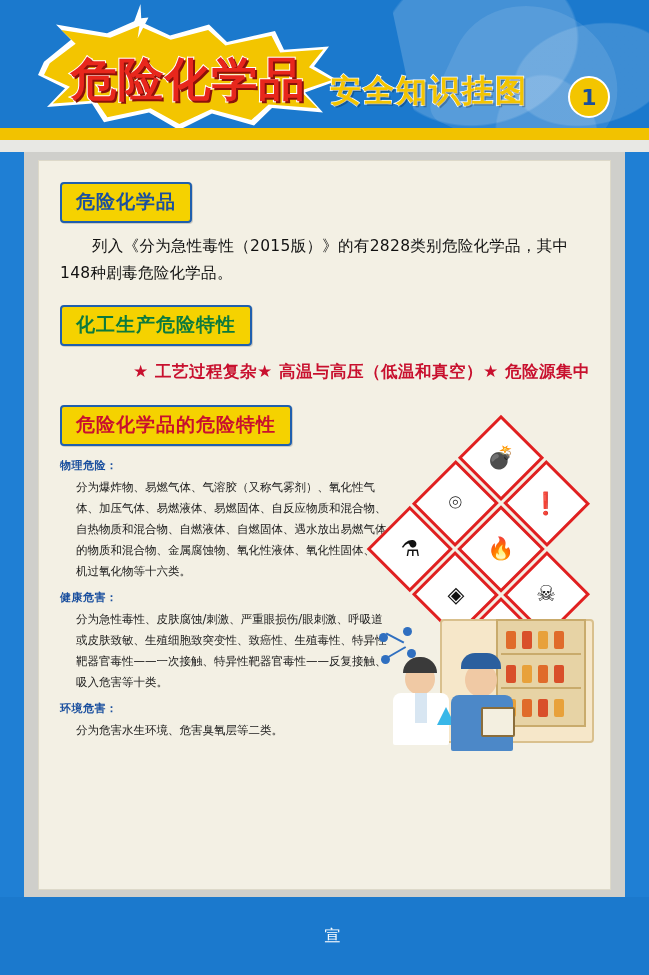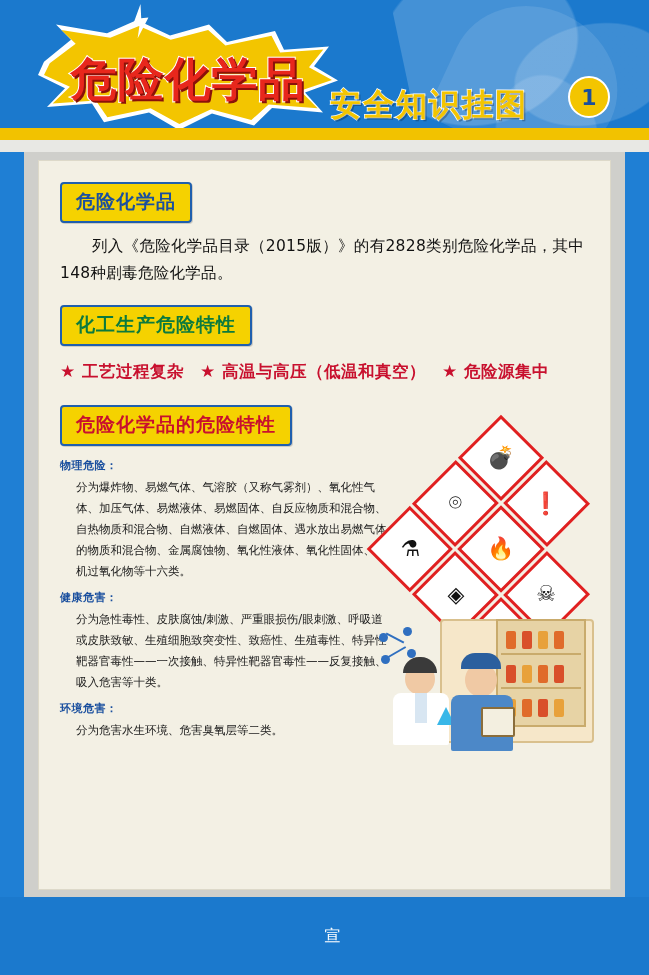--- a/index.html
+++ b/index.html
@@ -70,21 +70,21 @@
     font-family:"DejaVu Sans", sans-serif;
     font-size:46px;font-weight:bold;letter-spacing:1px;
     color:#e8271c;
     -webkit-text-stroke:2px #ffffff;
     paint-order:stroke fill;
     text-shadow:2px 2px 0 #8a1109;
     line-height:54px;
     white-space:nowrap;
   }
   .title-sub{
-    position:absolute;left:330px;top:84px;
+    position:absolute;left:330px;top:70px;
     font-size:31px;font-weight:bold;
     color:#f3c500;
     -webkit-text-stroke:1.5px #ffffff;
     paint-order:stroke fill;
     text-shadow:2px 2px 0 rgba(0,0,0,.25);
     letter-spacing:2px;
     white-space:nowrap;
   }
   .badge-no{
     position:absolute;left:568px;top:76px;width:38px;height:38px;
@@ -130,21 +130,21 @@
     text-indent:32px;
     letter-spacing:.3px;
   }
   .sec{margin-top:18px;}
   .star-line{
     font-size:16.5px;font-weight:bold;color:#c8102e;
     line-height:30px;margin-top:10px;
     letter-spacing:.5px;
   }
   .star-line .st{color:#c8102e;font-size:17px;}
-  .star-row{display:flex;gap:16px;flex-wrap:wrap;}
+  .star-row{display:flex;flex-wrap:wrap;justify-content:flex-end;}
   
   .haz-wrap{position:relative;margin-top:12px;}
   .haz-left{width:330px;}
   .haz-title{
     font-size:11px;font-weight:bold;color:#1a4f9e;
     margin:8px 0 4px 0;letter-spacing:.5px;
   }
   .haz-body{
     font-size:11.5px;line-height:21px;color:#1a1a1a;
     margin-left:16px;
@@ -219,21 +219,21 @@
 
     <div class="wave"></div>
   </div>
 
   <div class="sheet">
     <div class="sheet-inner">
       <div class="content">
 
         <div>
           <div class="pill">危险化学品</div>
-          <p class="para">列入《危险化学品目录（2015版）》的有2828类别危险化学品，其中148种剧毒危险化学品。</p>
+          <p class="para">列入《分为急性毒性（2015版）》的有2828类别危险化学品，其中148种剧毒危险化学品。</p>
         </div>
 
         <div class="sec">
           <div class="pill green">化工生产危险特性</div>
 
 
           <div class="star-line star-row">
             <span>
               <span class="st">★</span>
               <span>工艺过程复杂</span>

